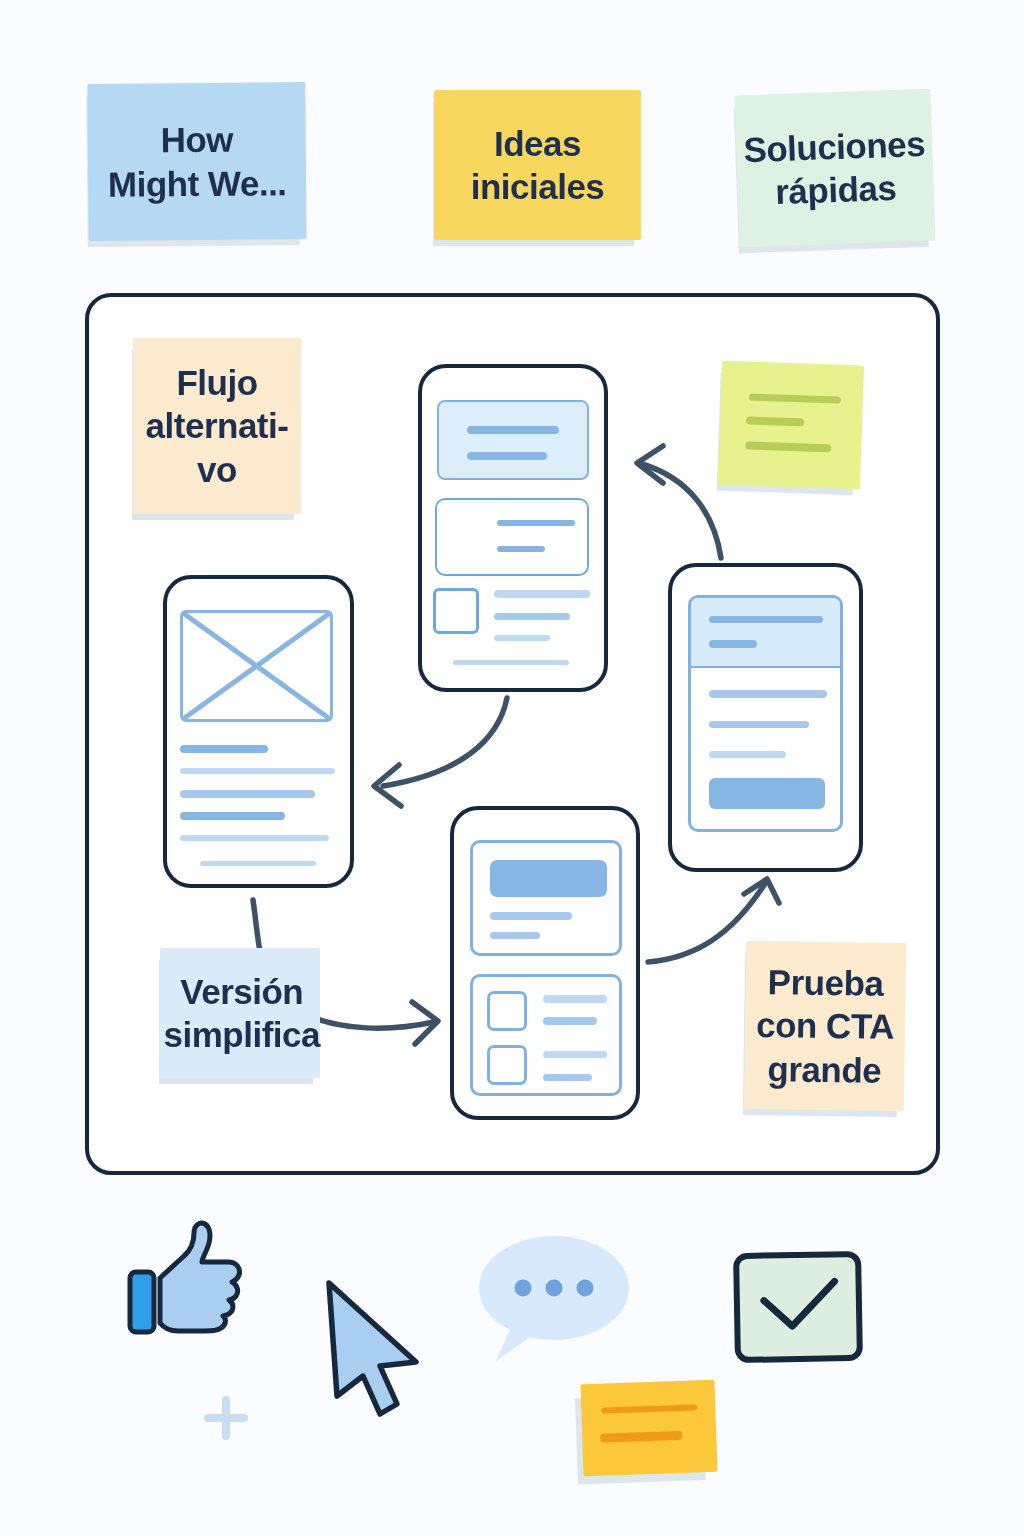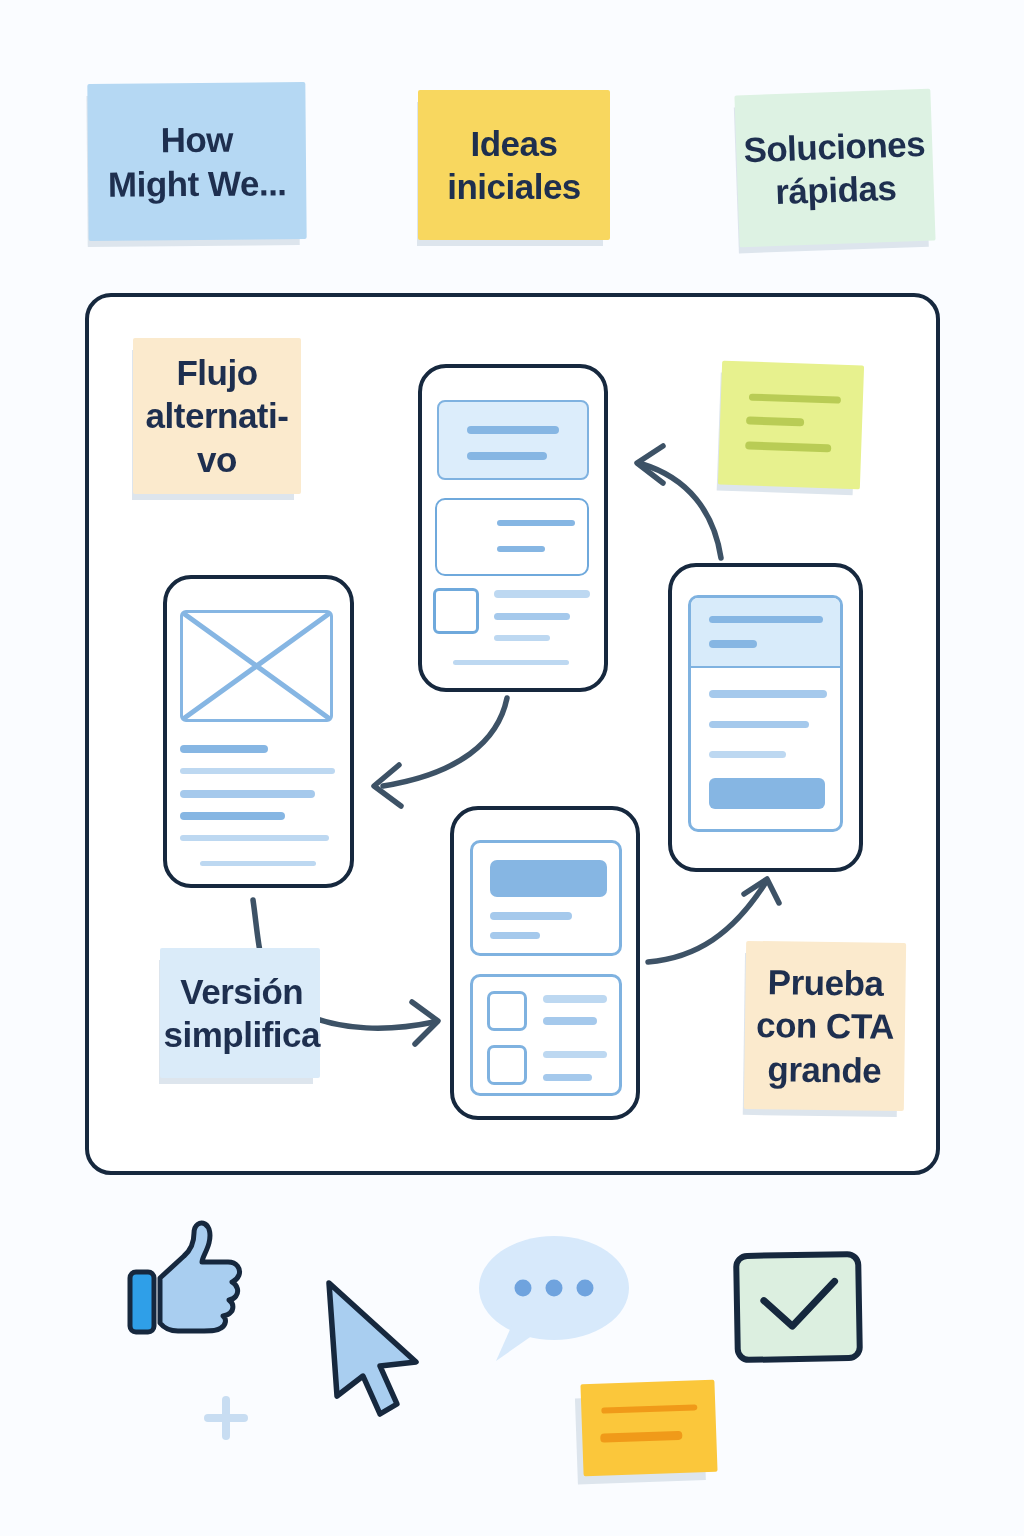--- a/index.html
+++ b/index.html
@@ -48,21 +48,21 @@
 </style>
 </head>
 <body>
 
 <div id="canvas">
 
   <div class="note" style="left:88px;top:83px;width:218px;height:157px;background:var(--note-blue);transform:rotate(-0.5deg);">
     <span class="note-text">How
 Might We...</span>
   </div>
-  <div class="note" style="left:418px;top:90px;width:192px;height:150px;background:var(--note-yellow);">
+  <div class="note" style="left:434px;top:90px;width:207px;height:150px;background:var(--note-yellow);">
     <span class="note-text">Ideas
 iniciales</span>
   </div>
   <div class="note" style="left:737px;top:92px;width:196px;height:152px;background:var(--note-green);transform:rotate(-2deg);">
     <span class="note-text">Soluciones
 rápidas</span>
   </div>
 
   <div class="frame"></div>
 
@@ -137,21 +137,21 @@
     <div class="card" style="left:16px;top:164px;width:152px;height:122px;border:3px solid var(--wire-border-strong);border-radius:10px;">
       <div class="wire" style="left:14px;top:14px;width:40px;height:40px;border:3px solid var(--wire-border-strong);border-radius:7px;"></div>
       <div class="bar" style="left:70px;top:18px;width:64px;height:8px;background:var(--bar-light);"></div>
       <div class="bar" style="left:70px;top:40px;width:54px;height:8px;background:var(--bar-mid);"></div>
       <div class="wire" style="left:14px;top:68px;width:40px;height:40px;border:3px solid var(--wire-border-strong);border-radius:7px;"></div>
       <div class="bar" style="left:70px;top:74px;width:64px;height:7px;background:var(--bar-light);"></div>
       <div class="bar" style="left:70px;top:97px;width:49px;height:7px;background:var(--bar-mid);"></div>
     </div>
   </div>
 
-  <div class="note" style="left:133px;top:338px;width:168px;height:156px;background:var(--note-peach);">
+  <div class="note" style="left:133px;top:338px;width:168px;height:176px;background:var(--note-peach);">
     <span class="note-text">Flujo
 alternati-
 vo</span>
   </div>
 
   <div class="note" style="left:720px;top:363px;width:142px;height:124px;background:var(--note-lime);transform:rotate(2deg);">
     <div class="note-line" style="left:28px;top:32px;width:92px;height:7px;background:var(--note-lime-line);"></div>
     <div class="note-line" style="left:26px;top:55px;width:58px;height:8px;background:var(--note-lime-line);"></div>
     <div class="note-line" style="left:26px;top:80px;width:86px;height:8px;background:var(--note-lime-line);"></div>
   </div>

